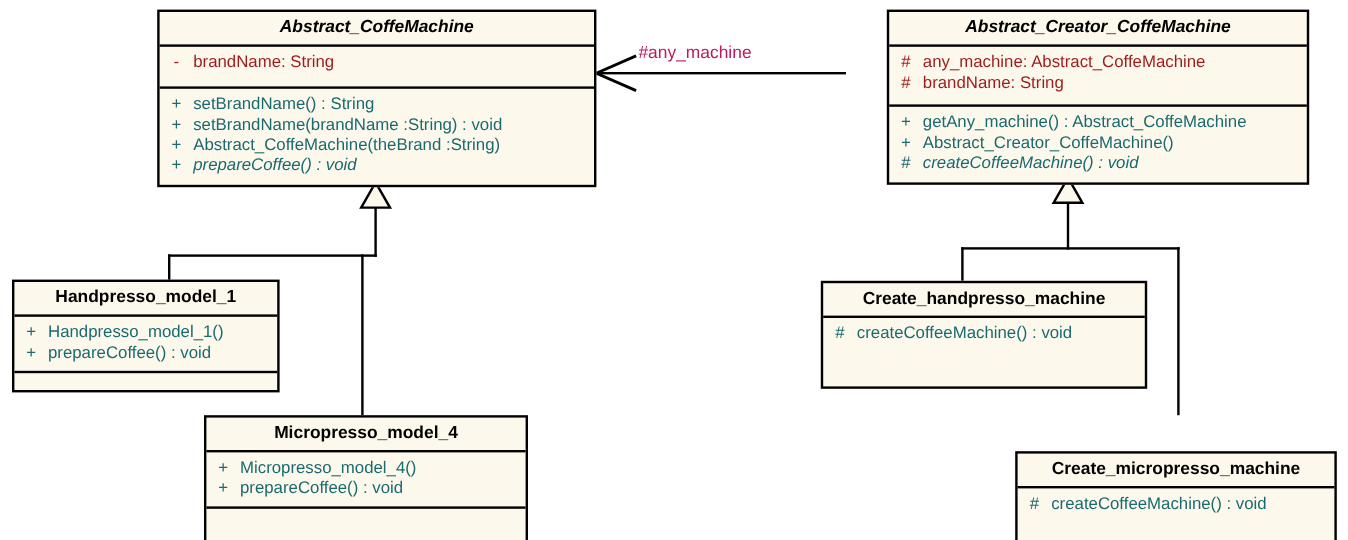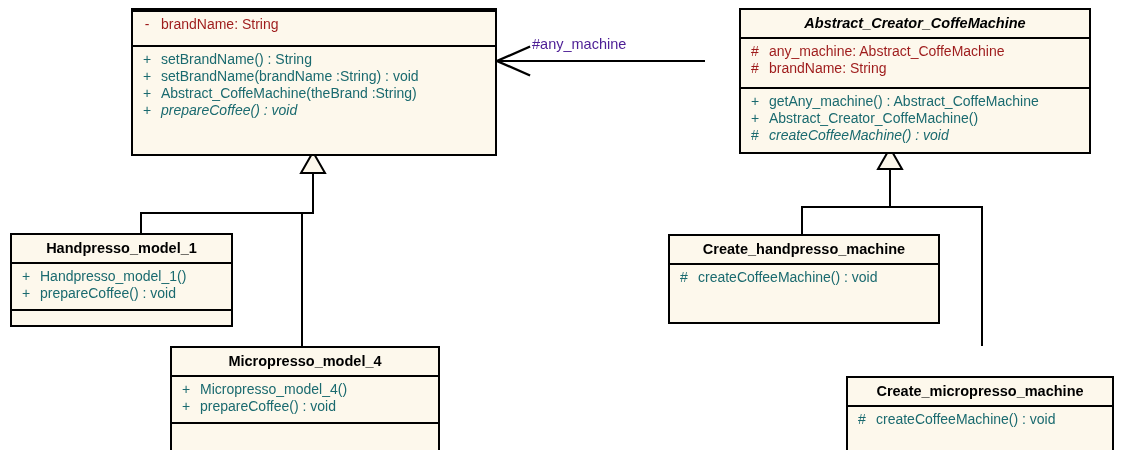--- a/index.html
+++ b/index.html
@@ -91,21 +91,21 @@
 
   .tri {
     position: absolute;
     z-index: 2;
     overflow: visible;
   }
 
   .assoc-label {
     position: absolute;
     font-size: 14.5px;
-    color: #4c1d95;
+    color: #be185d;
     white-space: nowrap;
     z-index: 4;
   }
 </style>
 </head>
 <body>
 
 <div id="diagram">
 
   <div class="line v" style="left:312px; top:172px; height:42px;"></div>
@@ -124,20 +124,21 @@
     <polygon points="14,2 26,23 2,23" fill="#fdf8ec" stroke="#000000" stroke-width="2"></polygon>
   </svg>
 
   <div class="line h" style="left:497px; top:60px; width:208px;"></div>
   <svg class="tri" style="left:493px; top:44px;" width="38" height="34" viewBox="0 0 38 34">
     <polyline points="36,3 4,17 36,31" fill="none" stroke="#000000" stroke-width="2.4" stroke-linecap="square" stroke-linejoin="miter"></polyline>
   </svg>
   <div class="assoc-label" style="left:532px; top:36px;">#any_machine</div>
 
   <div class="uml-class" style="left:131px; top:8px; width:366px; height:148px;">
+    <div class="uml-header abstract">Abstract_CoffeMachine</div>
     <div class="uml-sep"></div>
     <div class="uml-compartment" style="height:33px;">
       <div class="member attr">
         <span class="vis">-</span>
         <span class="sig">brandName:  String</span>
       </div>
     </div>
     <div class="uml-sep"></div>
     <div class="uml-compartment">
       <div class="member meth">
@@ -216,21 +217,21 @@
       </div>
       <div class="member meth">
         <span class="vis">+</span>
         <span class="sig">prepareCoffee() : void</span>
       </div>
     </div>
     <div class="uml-sep"></div>
     <div class="uml-compartment empty"></div>
   </div>
 
-  <div class="uml-class" style="left:668px; top:234px; width:272px; height:90px;">
+  <div class="uml-class" style="left:684px; top:234px; width:272px; height:90px;">
     <div class="uml-header">Create_handpresso_machine</div>
     <div class="uml-sep"></div>
     <div class="uml-compartment">
       <div class="member meth">
         <span class="vis">#</span>
         <span class="sig">createCoffeeMachine() : void</span>
       </div>
     </div>
   </div>
 

